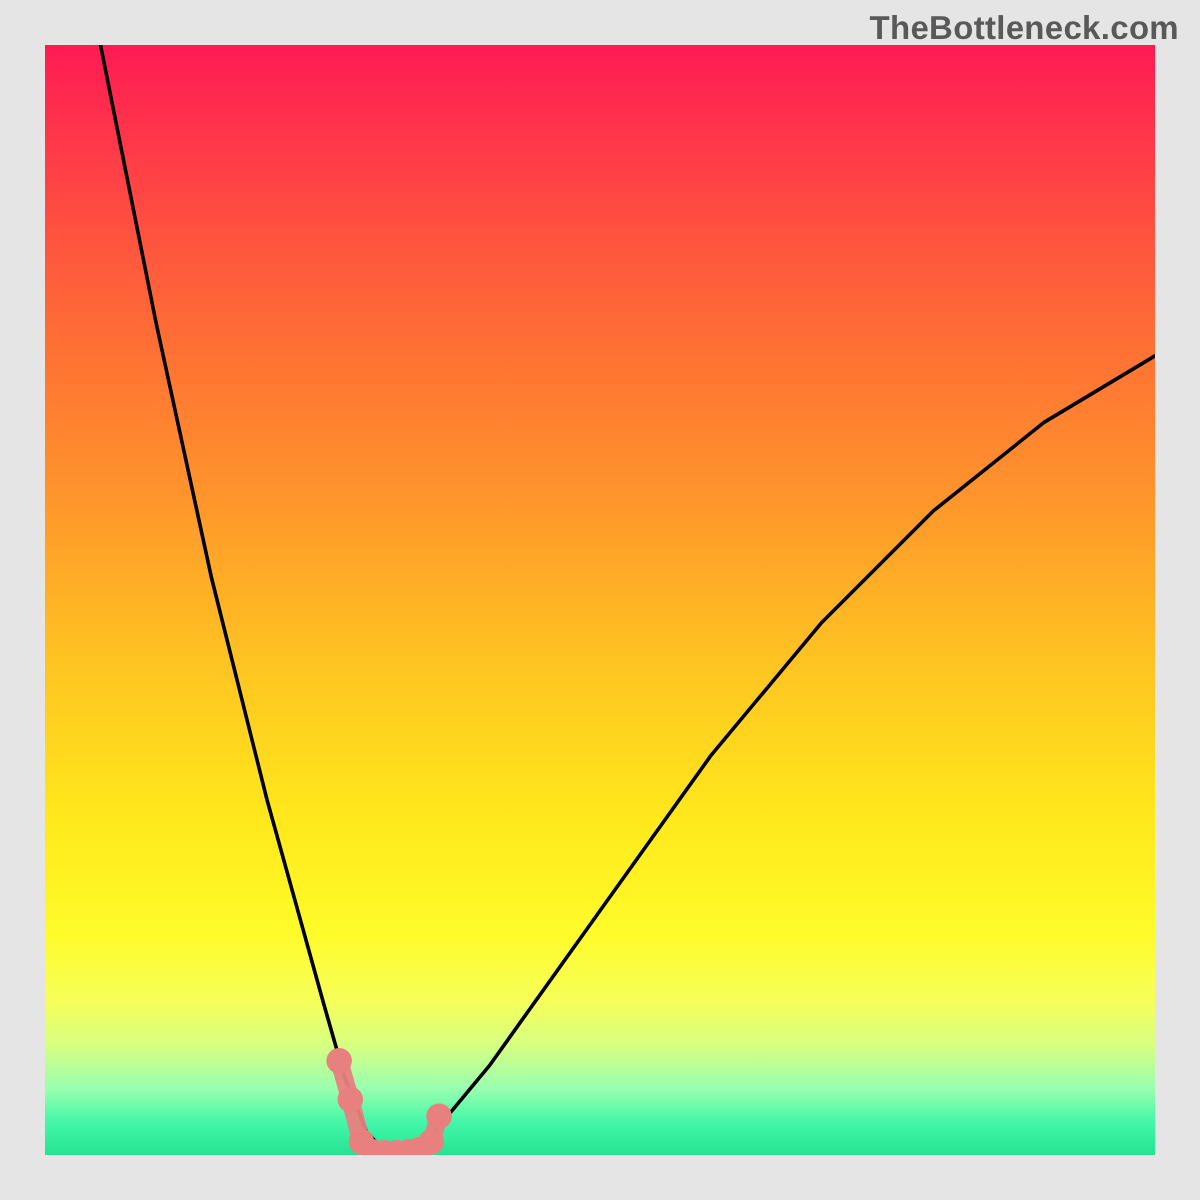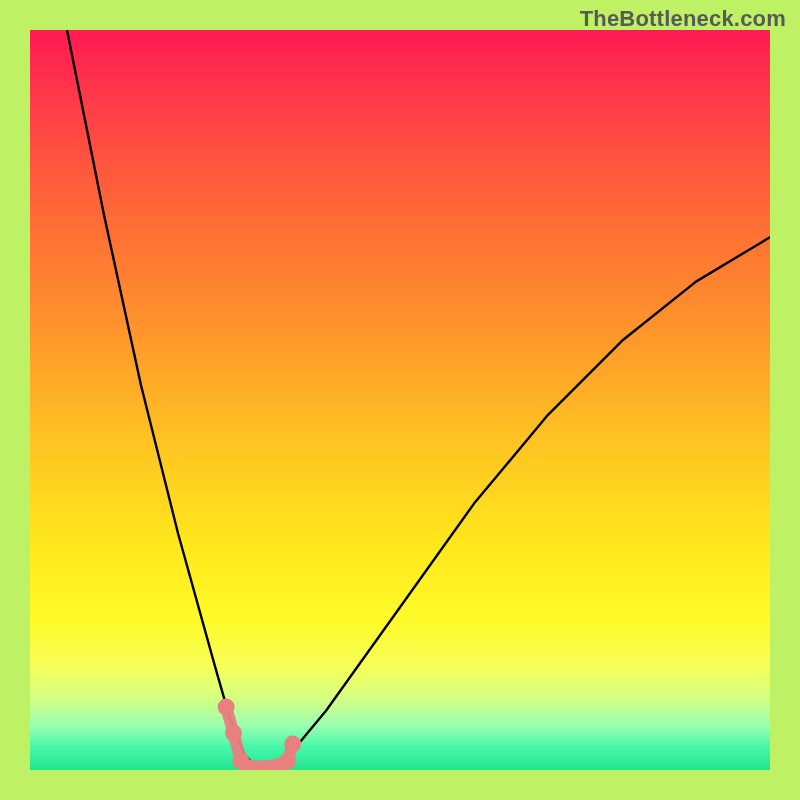--- a/index.html
+++ b/index.html
@@ -1,21 +1,21 @@
 <!DOCTYPE html>
 <html><head>
 <meta charset="utf-8">
 <style>
   * { margin: 0; padding: 0; box-sizing: border-box; }
   html, body { width: 800px; height: 800px; overflow: hidden; background: #000; }
   .frame {
     position: relative;
     width: 800px;
     height: 800px;
-    background: #bef264;
+    background: #e5e5e5;
   }
   .watermark {
     position: absolute;
     top: 6px;
     right: 14px;
     font-family: Arial, Helvetica, sans-serif;
     font-size: 22px;
     font-weight: 600;
     color: #595959;
     letter-spacing: 0.2px;

